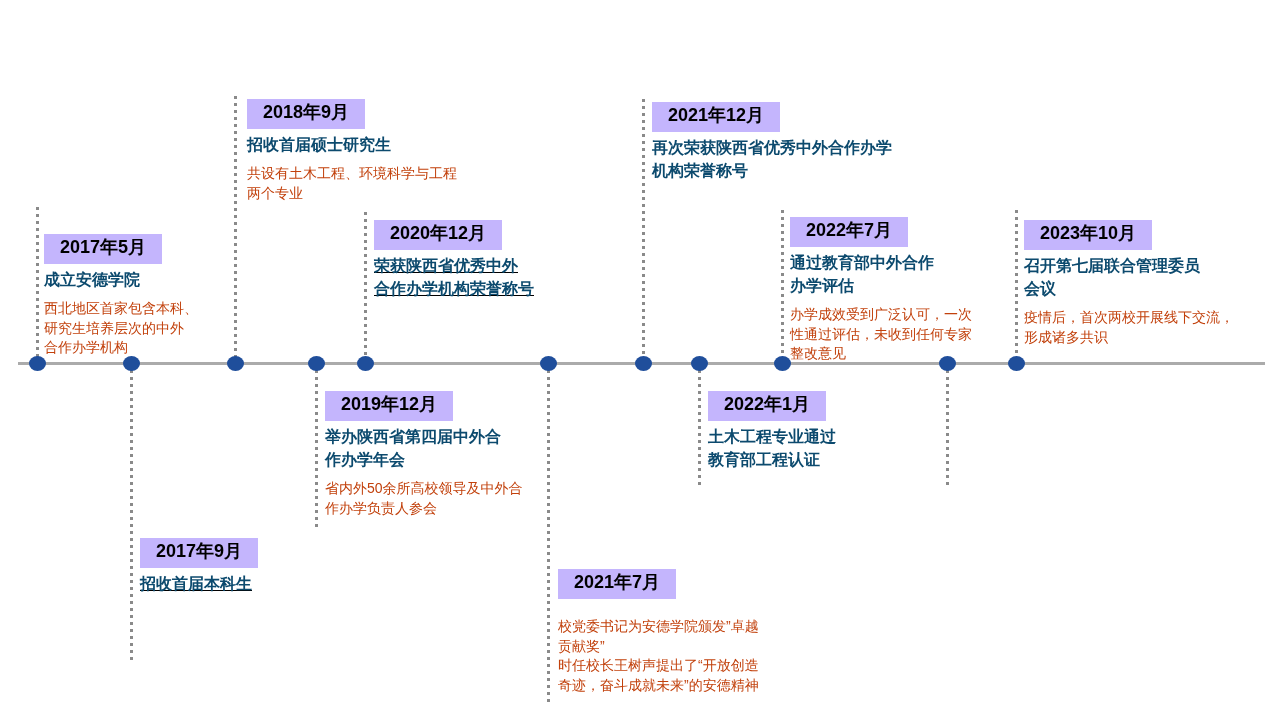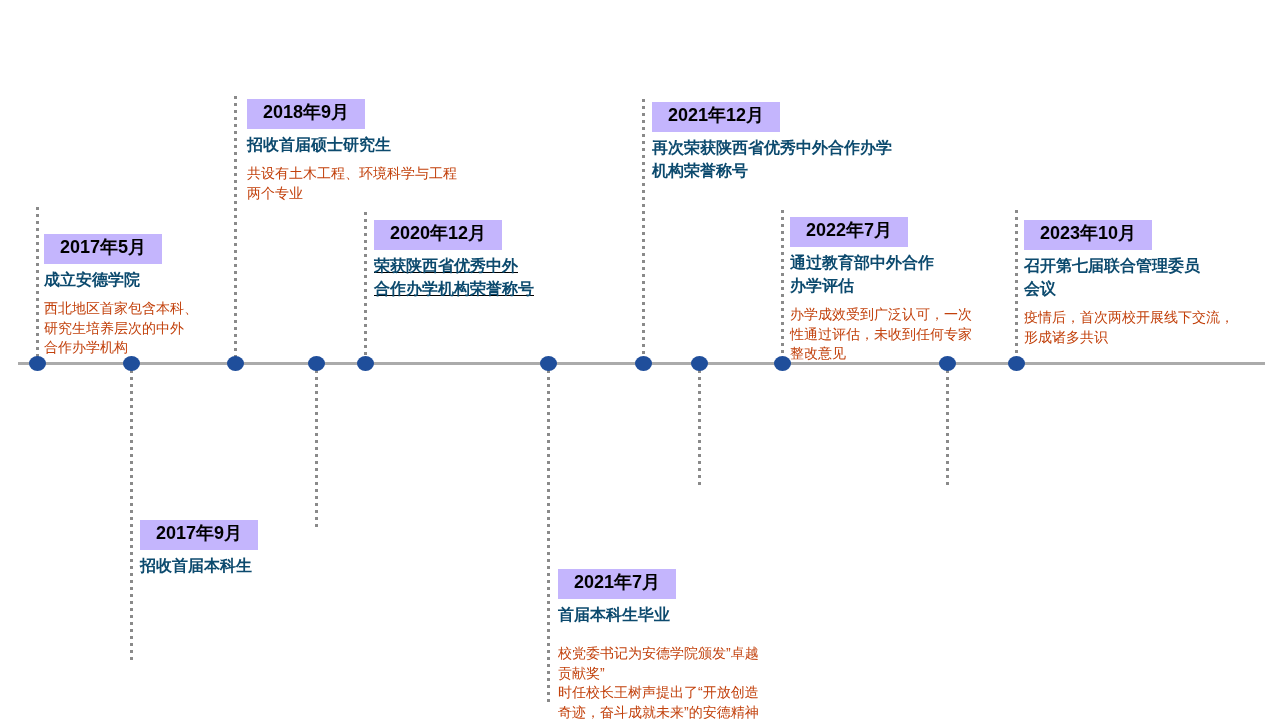--- a/index.html
+++ b/index.html
@@ -47,21 +47,21 @@
   }
   .desc {
     margin-top: 8px;
     font-size: 14px;
     line-height: 19.5px;
     color: #c2410c;
     white-space: pre-line;
   }
   
   .e0  { left: 44px;   top: 234px; }
-  .e1  { left: 140px;  top: 520px; }
+  .e1  { left: 140px;  top: 538px; text-decoration: underline; }
   .e2  { left: 247px;  top: 99px;  }
   .e3  { left: 325px;  top: 391px; }
   .e4  { left: 374px;  top: 220px; text-decoration: underline; }
   .e5  { left: 558px;  top: 535px; margin-top: 34px; }
   .e6  { left: 652px;  top: 102px; }
   .e7  { left: 708px;  top: 391px; }
   .e8  { left: 790px;  top: 217px; }
   .e9  { left: 956px;  top: 391px; }
   .e10 { left: 1024px; top: 220px; }
   .e5 .desc  { margin-top: 18px; }
@@ -128,42 +128,53 @@
     <div class="title">招收首届本科生</div>
   </div>
 
   <div class="event e2">
     <div class="badge">2018年9月</div>
     <div class="title">招收首届硕士研究生</div>
     <div class="desc">共设有土木工程、环境科学与工程
 两个专业</div>
   </div>
 
+  <div class="event e3">
+    <div class="badge">2019年12月</div>
+    <div class="title">举办陕西省第四届中外合
+作办学年会</div>
+    <div class="desc">省内外50余所高校领导及中外合
+作办学负责人参会</div>
+  </div>
 
   <div class="event e4">
     <div class="badge">2020年12月</div>
     <div class="title">荣获陕西省优秀中外
 合作办学机构荣誉称号</div>
   </div>
 
   <div class="event e5">
     <div class="badge">2021年7月</div>
-    <div class="title">首届本科生毕业</div>
     <div class="desc">校党委书记为安德学院颁发”卓越
 贡献奖”
 时任校长王树声提出了“开放创造
 奇迹，奋斗成就未来”的安德精神</div>
   </div>
 
   <div class="event e6">
     <div class="badge">2021年12月</div>
     <div class="title">再次荣获陕西省优秀中外合作办学
 机构荣誉称号</div>
   </div>
 
+  <div class="event e7">
+    <div class="badge">2022年1月</div>
+    <div class="title">土木工程专业通过
+教育部工程认证</div>
+  </div>
 
   <div class="event e8">
     <div class="badge">2022年7月</div>
     <div class="title">通过教育部中外合作
 办学评估</div>
     <div class="desc">办学成效受到广泛认可，一次
 性通过评估，未收到任何专家
 整改意见</div>
   </div>
 

